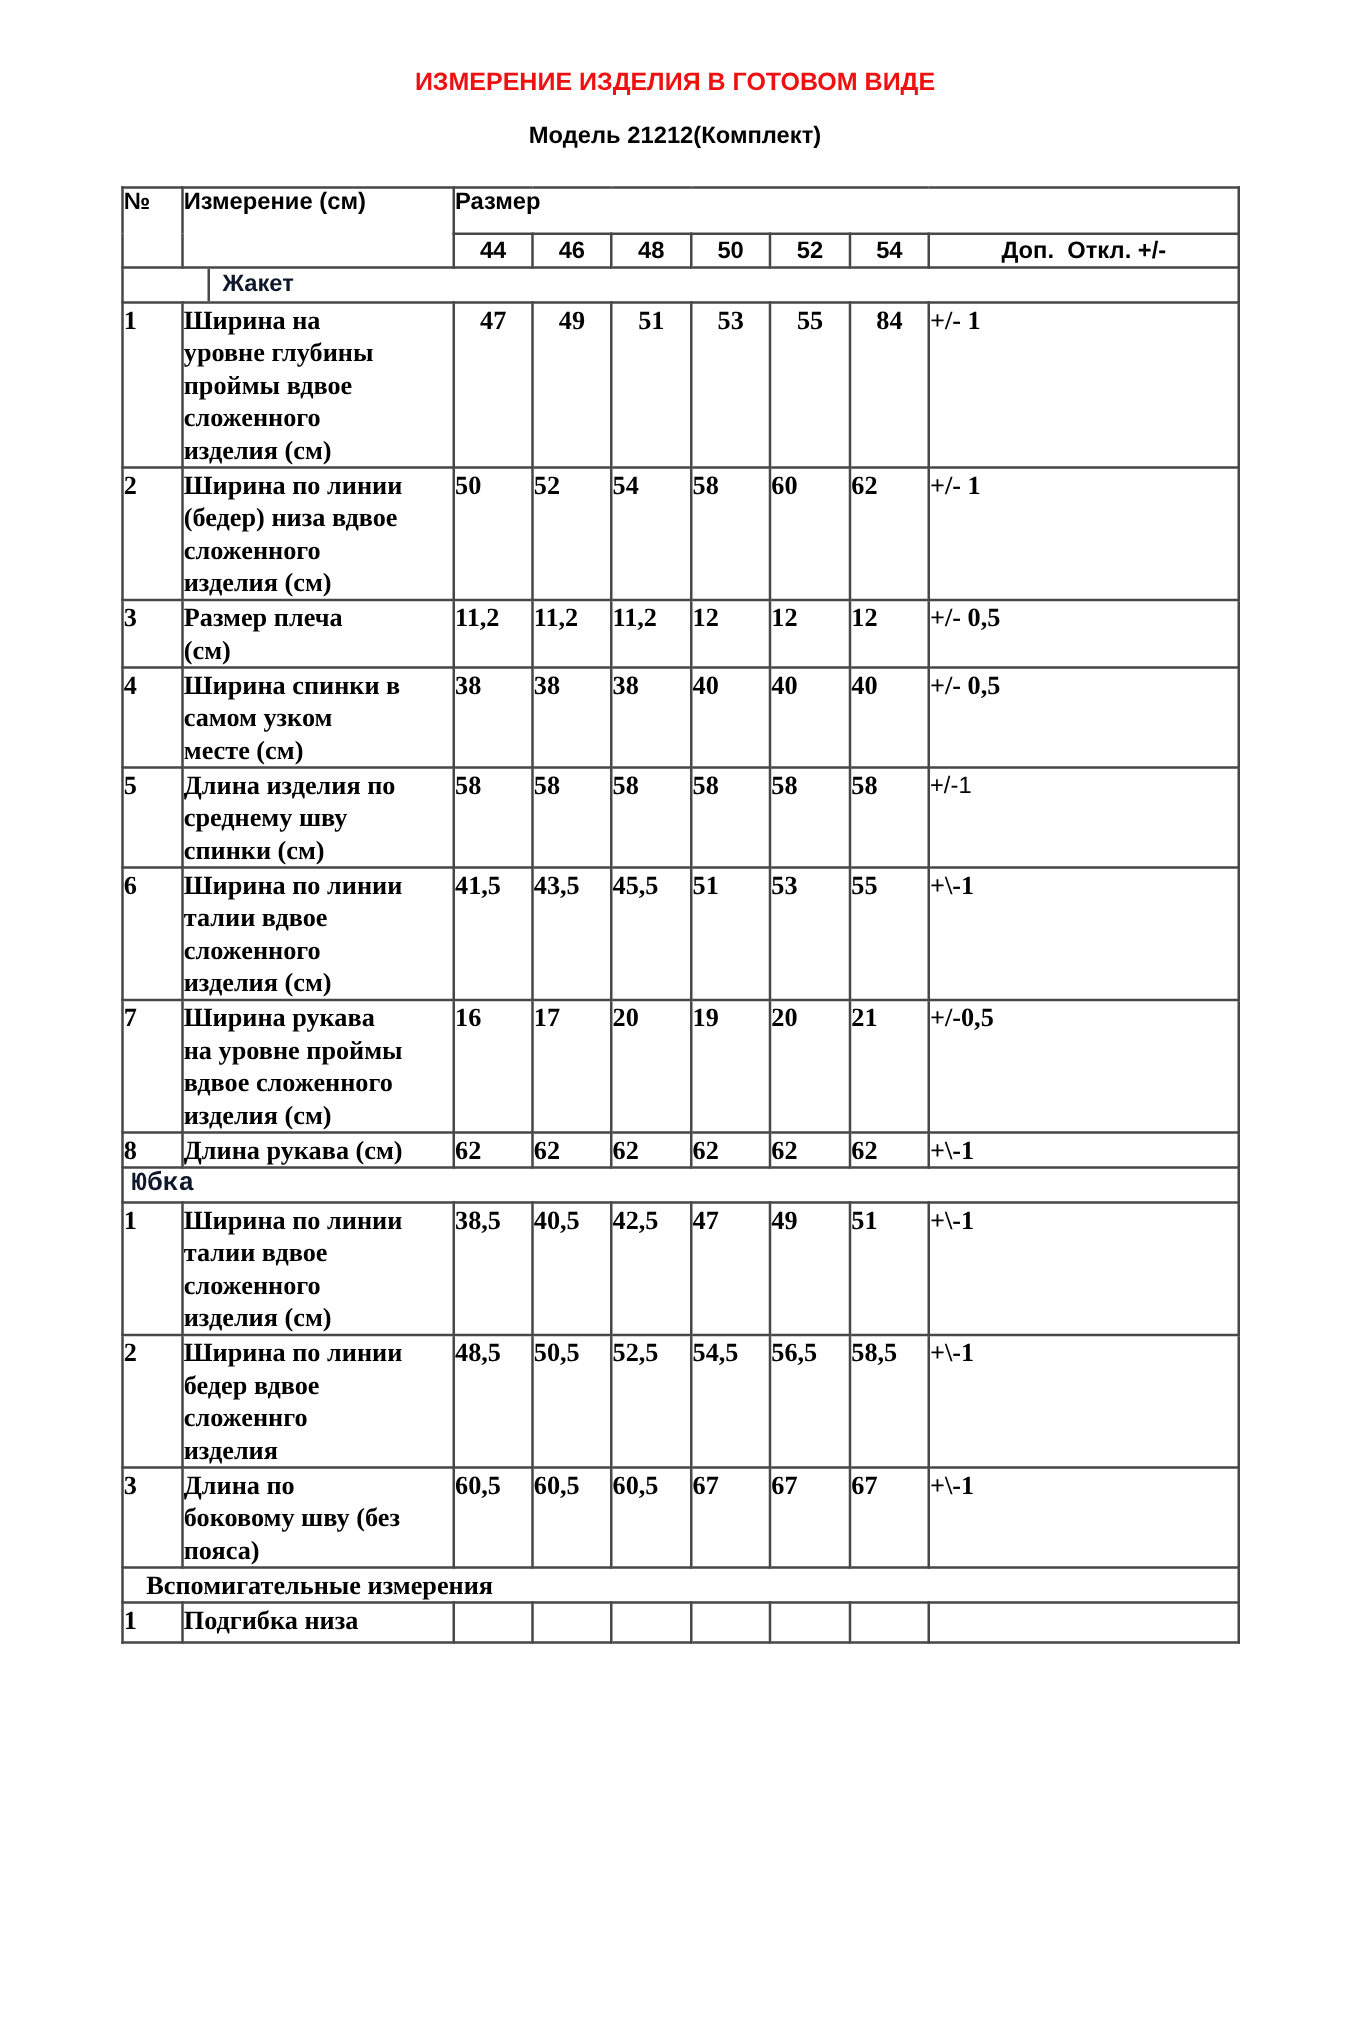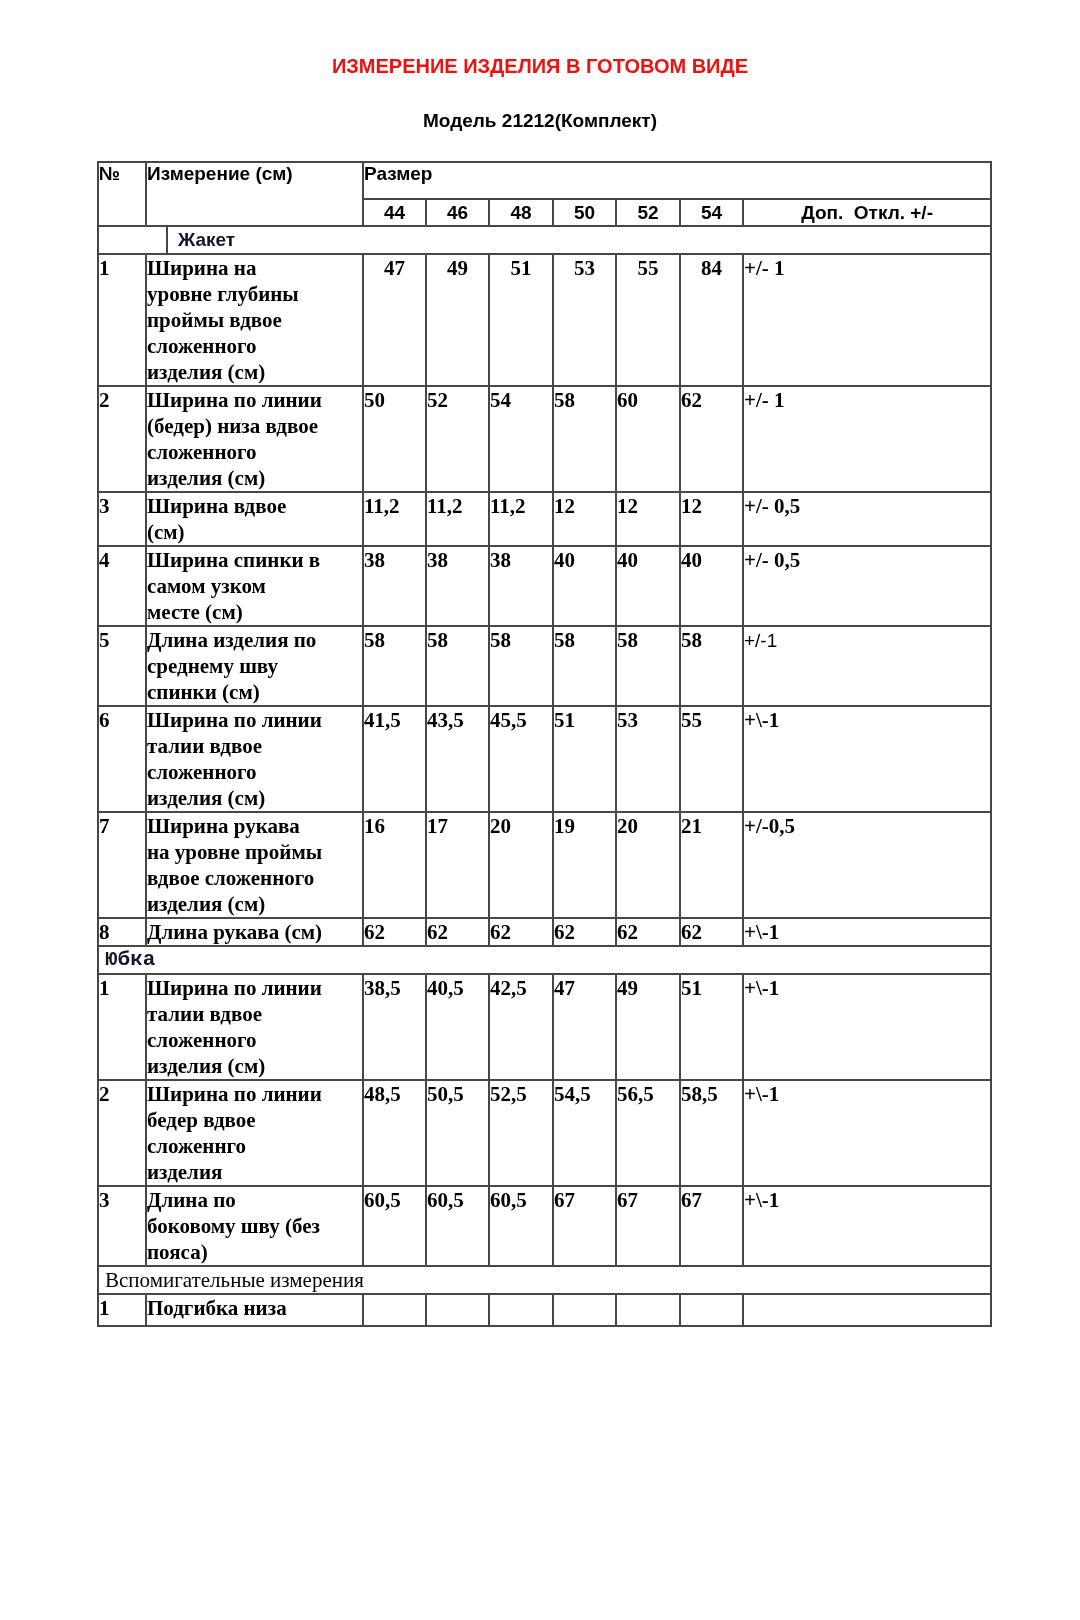--- a/index.html
+++ b/index.html
@@ -16,21 +16,21 @@
     margin: 0;
     padding-top: 55px;
     text-align: center;
     font-family: "Liberation Sans", sans-serif;
     font-weight: 700;
     font-size: 20px;
     line-height: 22px;
     color: #ee1111;
   }
   .doc-subtitle {
-    margin: 12px;
+    margin: 0;
     padding-top: 21px;
     text-align: center;
     font-family: "Liberation Sans", sans-serif;
     font-weight: 700;
     font-size: 19px;
     line-height: 22px;
     color: #000000;
   }
   table.meas {
     border-collapse: collapse;
@@ -92,25 +92,25 @@
     padding-left: 10px;
   }
   .section-label.serif {
     font-family: Liberation Mono, monospace;
     font-weight: 700;
     font-size: 21px;
     padding-left: 6px;
   }
   .aux-label {
     font-family: "Liberation Serif", serif;
-    font-weight: 400;
+    font-weight: 700;
     font-size: 21px;
     line-height: 26px;
     color: #000;
-    padding-left: 6px;
+    padding-left: 18px;
     height: 26px;
   }
   tr.aux-row td { height: 32px; }
 </style>
 </head>
 <body>
 
 <div class="page">
   <h1 class="doc-title">ИЗМЕРЕНИЕ ИЗДЕЛИЯ В ГОТОВОМ ВИДЕ</h1>
   <h2 class="doc-subtitle">Модель 21212(Комплект)</h2>
@@ -170,21 +170,21 @@
           <td class="val">50</td>
           <td class="val">52</td>
           <td class="val">54</td>
           <td class="val">58</td>
           <td class="val">60</td>
           <td class="val">62</td>
           <td class="tol">+/- 1</td>
         </tr>
         <tr>
           <td class="num">3</td>
-          <td class="desc">Ширина вдвое
+          <td class="desc">Размер плеча
 (см)</td>
           <td class="val">11,2</td>
           <td class="val">11,2</td>
           <td class="val">11,2</td>
           <td class="val">12</td>
           <td class="val">12</td>
           <td class="val">12</td>
           <td class="tol">+/- 0,5</td>
         </tr>
         <tr>

